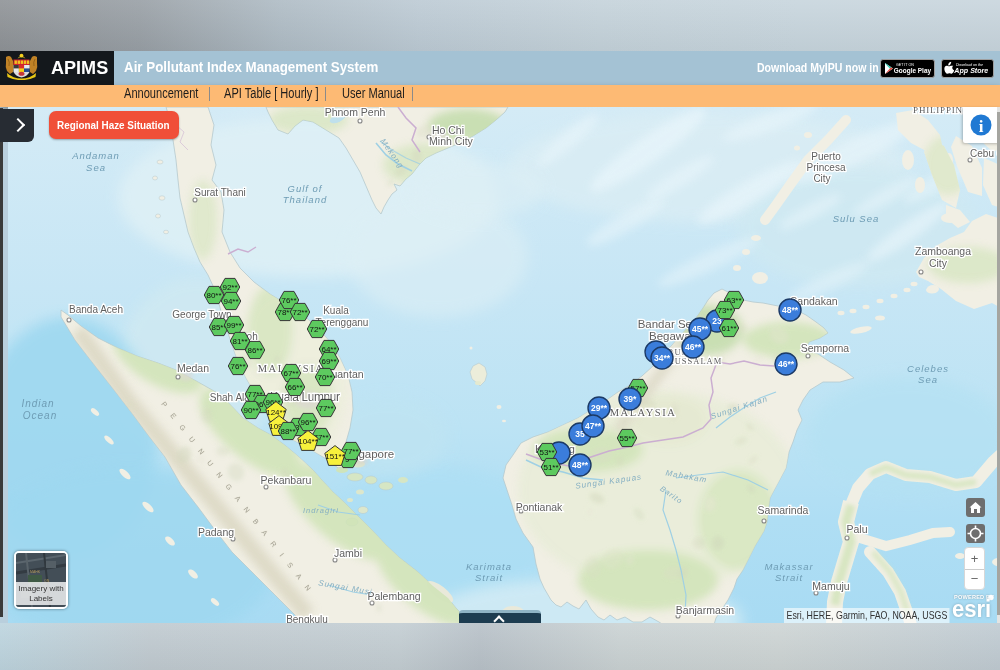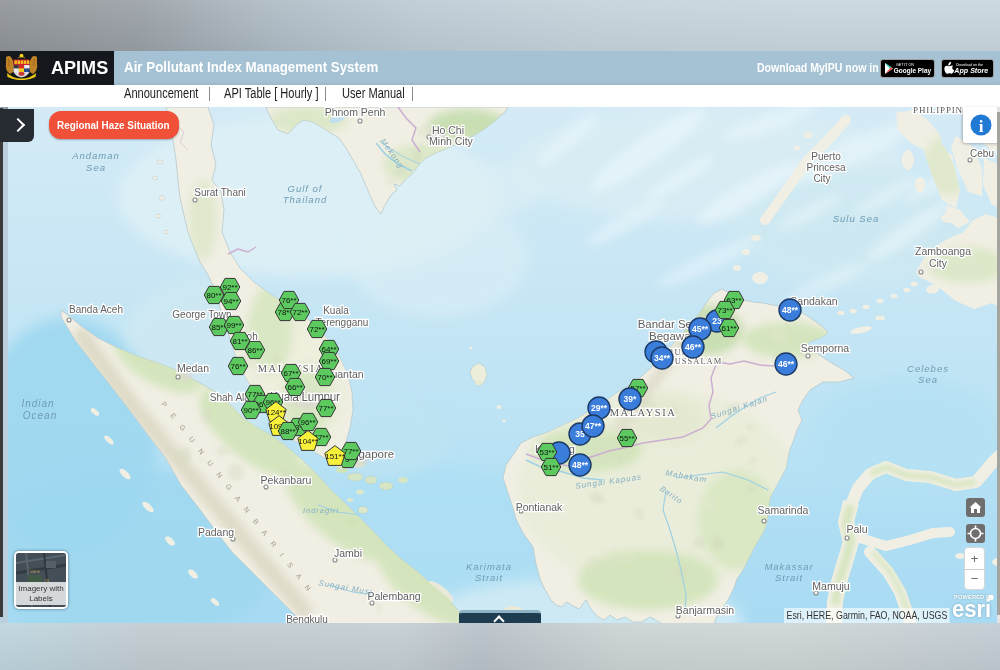--- a/index.html
+++ b/index.html
@@ -13,29 +13,29 @@
        linear-gradient(90deg,#bfd6e0 0%,#c2ccd2 15%,#c5cfd4 40%,#bac3ca 48%,#ccd4d5 62%,#cfd6d6 78%,#c2cdd4 100%);}
   .header{position:absolute;left:0;top:51px;width:1000px;height:34px;background:#a4c2d4;}
   .logobox{position:absolute;left:0;top:0;width:114px;height:34px;background:#14181c;}
   .apims{position:absolute;left:51px;top:6px;color:#fff;font-size:19px;font-weight:bold;
     transform:scaleX(0.95);transform-origin:left;}
   .htitle{position:absolute;left:124px;top:8px;color:#fff;font-size:14.5px;font-weight:bold;
     white-space:nowrap;transform:scaleX(0.92);transform-origin:left;}
   .hdl{position:absolute;left:757px;top:9px;color:#fff;font-size:13.5px;font-weight:bold;
     white-space:nowrap;transform:scaleX(0.78);transform-origin:left;}
   .badge{position:absolute;top:7.5px;height:19px;background:#000;border:1px solid #9f9f9f;border-radius:3px;box-sizing:border-box;}
-  .nav{position:absolute;left:0;top:85px;width:1000px;height:22px;background:#ffffff;box-shadow:0 3px 6px rgba(0,0,0,.33);}
+  .nav{position:absolute;left:0;top:85px;width:1000px;height:22px;background:#fdba74;box-shadow:0 3px 6px rgba(0,0,0,.33);}
   .nav span.lnk{position:absolute;top:0px;font-size:14px;color:#1c1c1c;white-space:nowrap;
     transform:scaleX(0.79);transform-origin:left;}
   .nav span.sep{position:absolute;top:2px;width:1px;height:14px;background:#8a8a8a;}
   #map{position:absolute;left:8px;top:107px;width:1000px;height:516px;overflow:hidden;}
   .drawer{position:absolute;left:0;top:108px;width:3px;height:509px;background:#3a3a3a;}
   .toggle{position:absolute;left:0px;top:109px;width:34px;height:33px;background:#272c33;border-radius:0 0 6px 0;}
   .toggle:after{content:"";position:absolute;left:13px;top:11px;width:8px;height:8px;border-right:2.5px solid #fff;border-top:2.5px solid #fff;transform:rotate(45deg);}
-  .redbtn{position:absolute;left:49px;top:111px;width:130px;height:28px;background:#f04f38;border-radius:12px;
+  .redbtn{position:absolute;left:49px;top:111px;width:130px;height:28px;background:#f04f38;border-radius:7px;
      box-shadow:0 1px 2px rgba(0,0,0,.3);}
   .redbtn span{position:absolute;left:8px;top:8px;color:#fff;font-weight:bold;font-size:11.5px;white-space:nowrap;
      transform:scaleX(0.86);transform-origin:left;}
   .infopanel{position:absolute;left:963px;top:107px;width:37px;height:36px;background:#fff;border-radius:0 0 0 2px;box-shadow:-1px 1px 3px rgba(0,0,0,.25);}
   .scrollbar{position:absolute;left:997px;top:107px;width:3px;height:516px;background:#e4e4e2;}
   .scrollthumb{position:absolute;left:997px;top:112px;width:3px;height:503px;background:#a5a5a0;}
   .ctrl{position:absolute;left:966px;width:19px;height:19px;background:#6e6e6e;border-radius:3px;}
   .zoomctl{position:absolute;left:964px;top:547px;width:21px;height:43px;background:#fff;border-radius:4px;border:1px solid #d7d7d7;box-sizing:border-box;}
   .zoomctl .plus{position:absolute;left:0;top:0;width:100%;height:21px;color:#666;font-size:13px;text-align:center;line-height:21px;border-bottom:1px solid #ccc;}
   .zoomctl .minus{position:absolute;left:0;top:22px;width:100%;height:20px;color:#666;font-size:13px;text-align:center;line-height:18px;}

